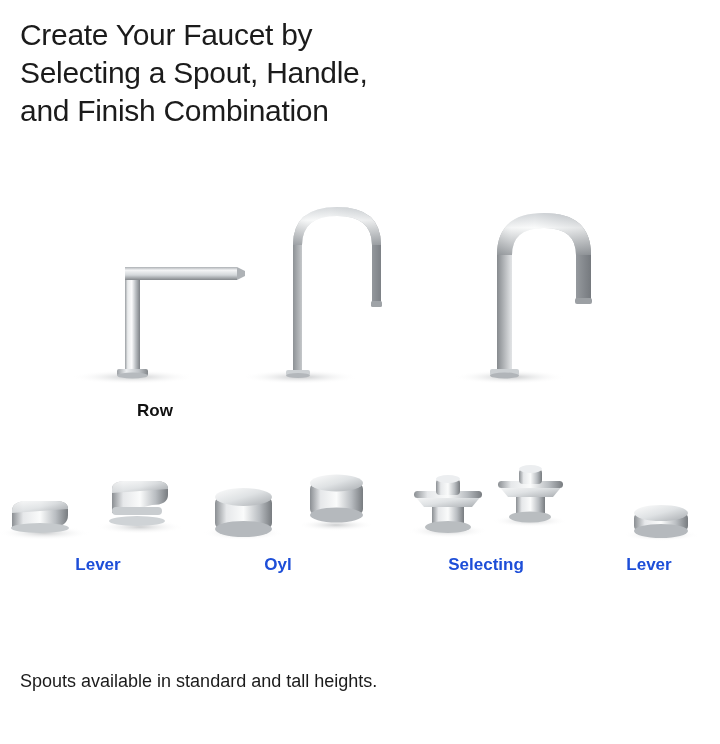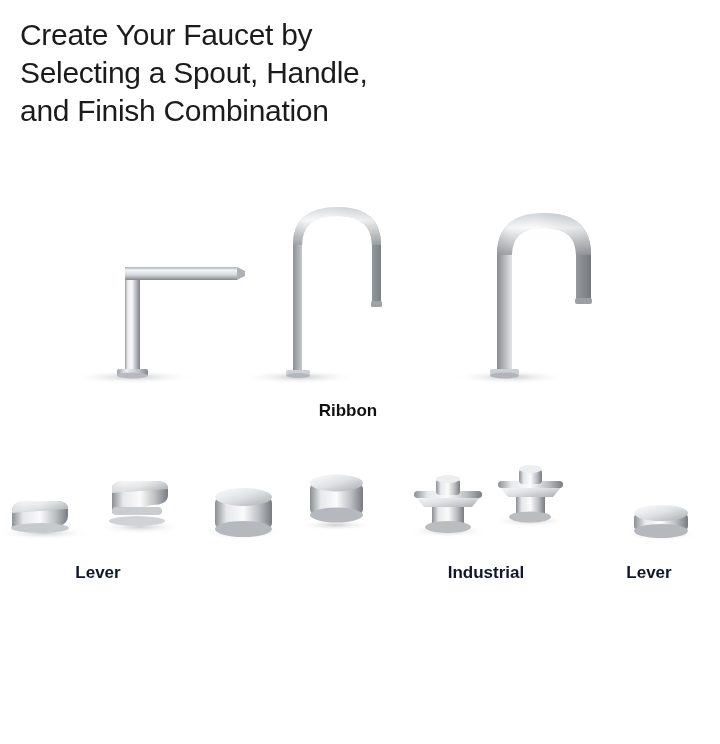--- a/index.html
+++ b/index.html
@@ -72,24 +72,24 @@
   
   .handles {
     position: absolute;
     left: 0;
     top: 455px;
     width: 720px;
     height: 140px;
   }
   .handle-label {
     position: absolute;
-    top: 108px;
+    top: 100px;
     font-size: 17px;
     font-weight: 700;
-    color: #0f172a;
+    color: #1d4ed8;
     text-align: center;
   }
 
   
   .footer {
     position: absolute;
     left: 20px;
     top: 668px;
     width: 690px;
     font-size: 18px;
@@ -142,20 +142,21 @@
 
         <rect x="80" y="92" width="15" height="98" fill="url(#gcol1)"></rect>
 
         <rect x="80" y="82" width="112" height="13" fill="url(#garm1)"></rect>
 
         <path d="M192 82 L200 86 L200 91 L192 95 Z" fill="#aeb2b6"></path>
 
         <rect x="72" y="184" width="31" height="7" rx="2" fill="url(#gbase1)"></rect>
         <ellipse cx="87.5" cy="190.5" rx="15.5" ry="3" fill="#b6babe"></ellipse>
       </svg>
+      <div class="spout-label">Row</div>
     </div>
 
     <div class="spout-cell" id="spout-cell-1">
       <svg class="spout-art" viewBox="0 0 220 200">
         <defs>
           <linearGradient id="gribbon" x1="0" y1="0" x2="1" y2="0">
             <stop offset="0" stop-color="#8d9195"></stop>
             <stop offset="0.16" stop-color="#e4e6e8"></stop>
             <stop offset="0.42" stop-color="#fcfcfd"></stop>
             <stop offset="0.70" stop-color="#bfc3c7"></stop>
@@ -174,21 +175,20 @@
         <ellipse cx="62" cy="192" rx="58" ry="7" fill="url(#shadow2)"></ellipse>
 
         <path d="M55 190 L55 60 Q55 22 99 22 Q143 22 143 60 L143 120 L134 120 L134 60 Q134 31 99 31 Q64 31 64 60 L64 190 Z" fill="url(#gribbon)"></path>
         <path d="M55 60 Q55 22 99 22 Q143 22 143 60 L134 60 Q134 31 99 31 Q64 31 64 60 Z" fill="url(#gribbon2)" opacity="0.85"></path>
 
         <rect x="133" y="116" width="11" height="6" rx="1.5" fill="#9fa3a7"></rect>
 
         <rect x="48" y="185" width="24" height="6" rx="2" fill="#cdd1d4"></rect>
         <ellipse cx="60" cy="190.5" rx="12" ry="2.6" fill="#b3b7bb"></ellipse>
       </svg>
-      <div class="spout-label">Ribbon</div>
     </div>
 
     <div class="spout-cell" id="spout-cell-2">
       <svg class="spout-art" viewBox="0 0 220 200">
         <defs>
           <linearGradient id="gtube" x1="0" y1="0" x2="1" y2="0">
             <stop offset="0" stop-color="#868a8e"></stop>
             <stop offset="0.15" stop-color="#dfe1e3"></stop>
             <stop offset="0.40" stop-color="#fbfcfc"></stop>
             <stop offset="0.68" stop-color="#b7bbbf"></stop>
@@ -294,20 +294,22 @@
 
       <g>
         <ellipse cx="661" cy="80" rx="38" ry="6" fill="url(#hshadow)"></ellipse>
         <rect x="634" y="58" width="54" height="18" rx="5" fill="url(#gh-knob)"></rect>
         <ellipse cx="661" cy="58" rx="27" ry="8" fill="url(#gh-top)"></ellipse>
         <ellipse cx="661" cy="76" rx="27" ry="7" fill="#b5b9bd"></ellipse>
       </g>
     </svg>
 
     <div class="handle-label" style="left:0px;width:196px;">Lever</div>
-    <div class="handle-label" style="left:398px;width:176px;">Industrial</div>
+    <div class="handle-label" style="left:198px;width:160px;">Oyl</div>
+    <div class="handle-label" style="left:398px;width:176px;">Selecting</div>
     <div class="handle-label" style="left:578px;width:142px;">Lever</div>
   </div>
 
   <div class="footer">
+    <div>Spouts available in standard and tall heights.</div>
   </div>
 
 </div>
 
 </body></html>

